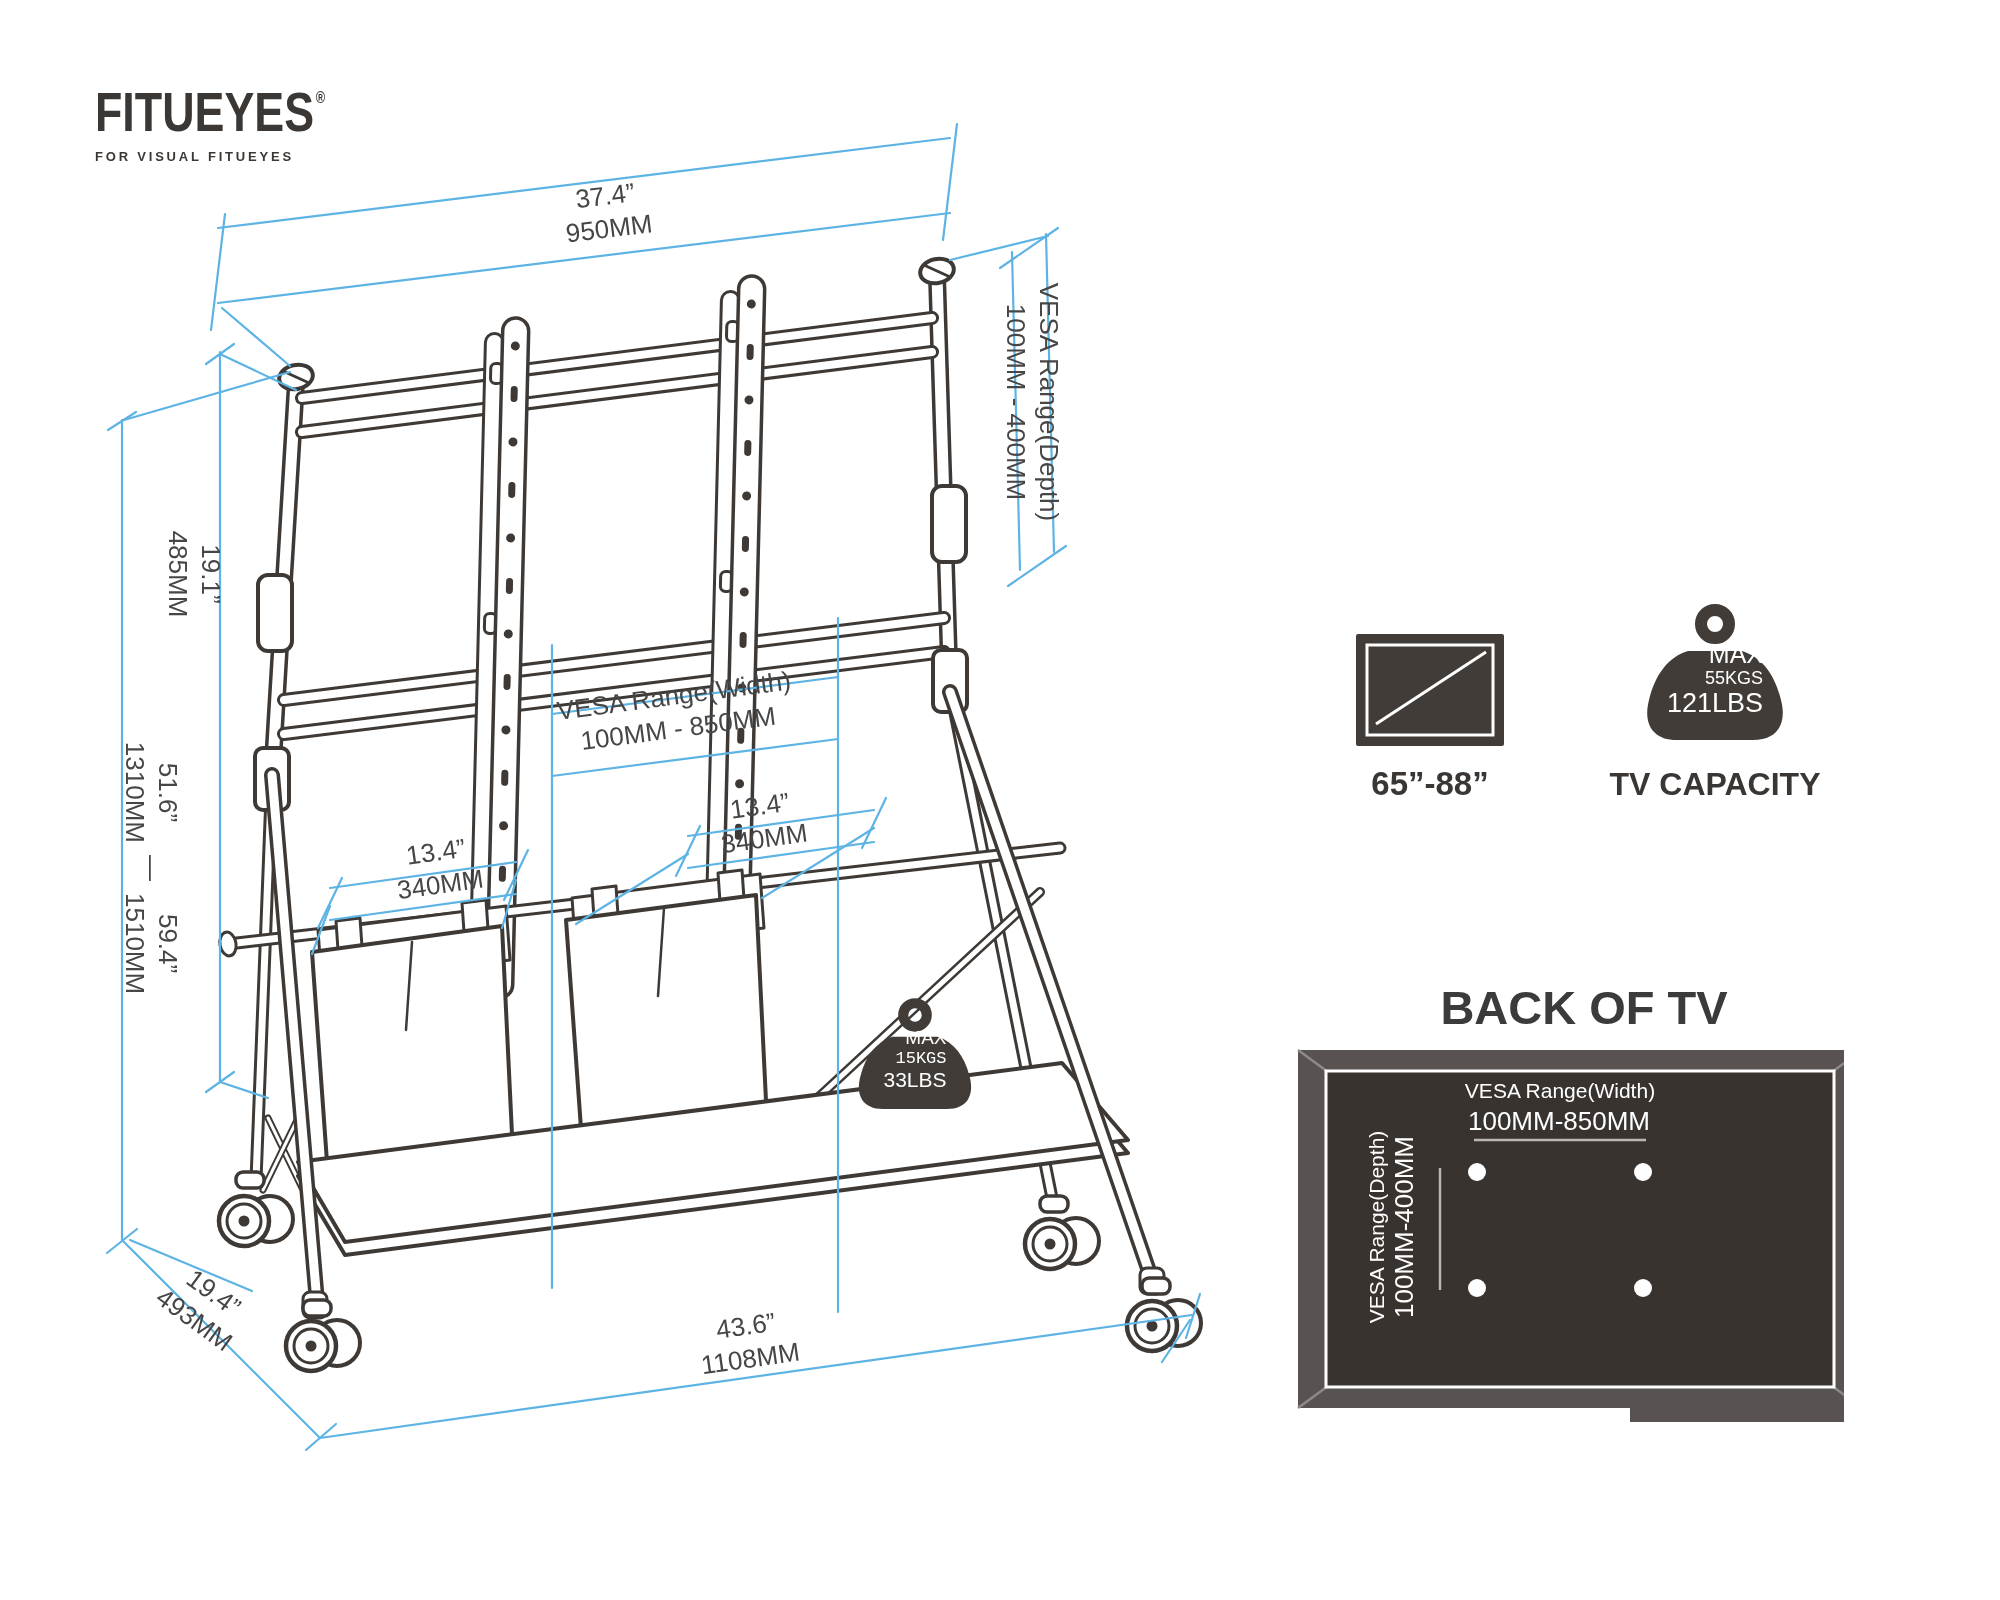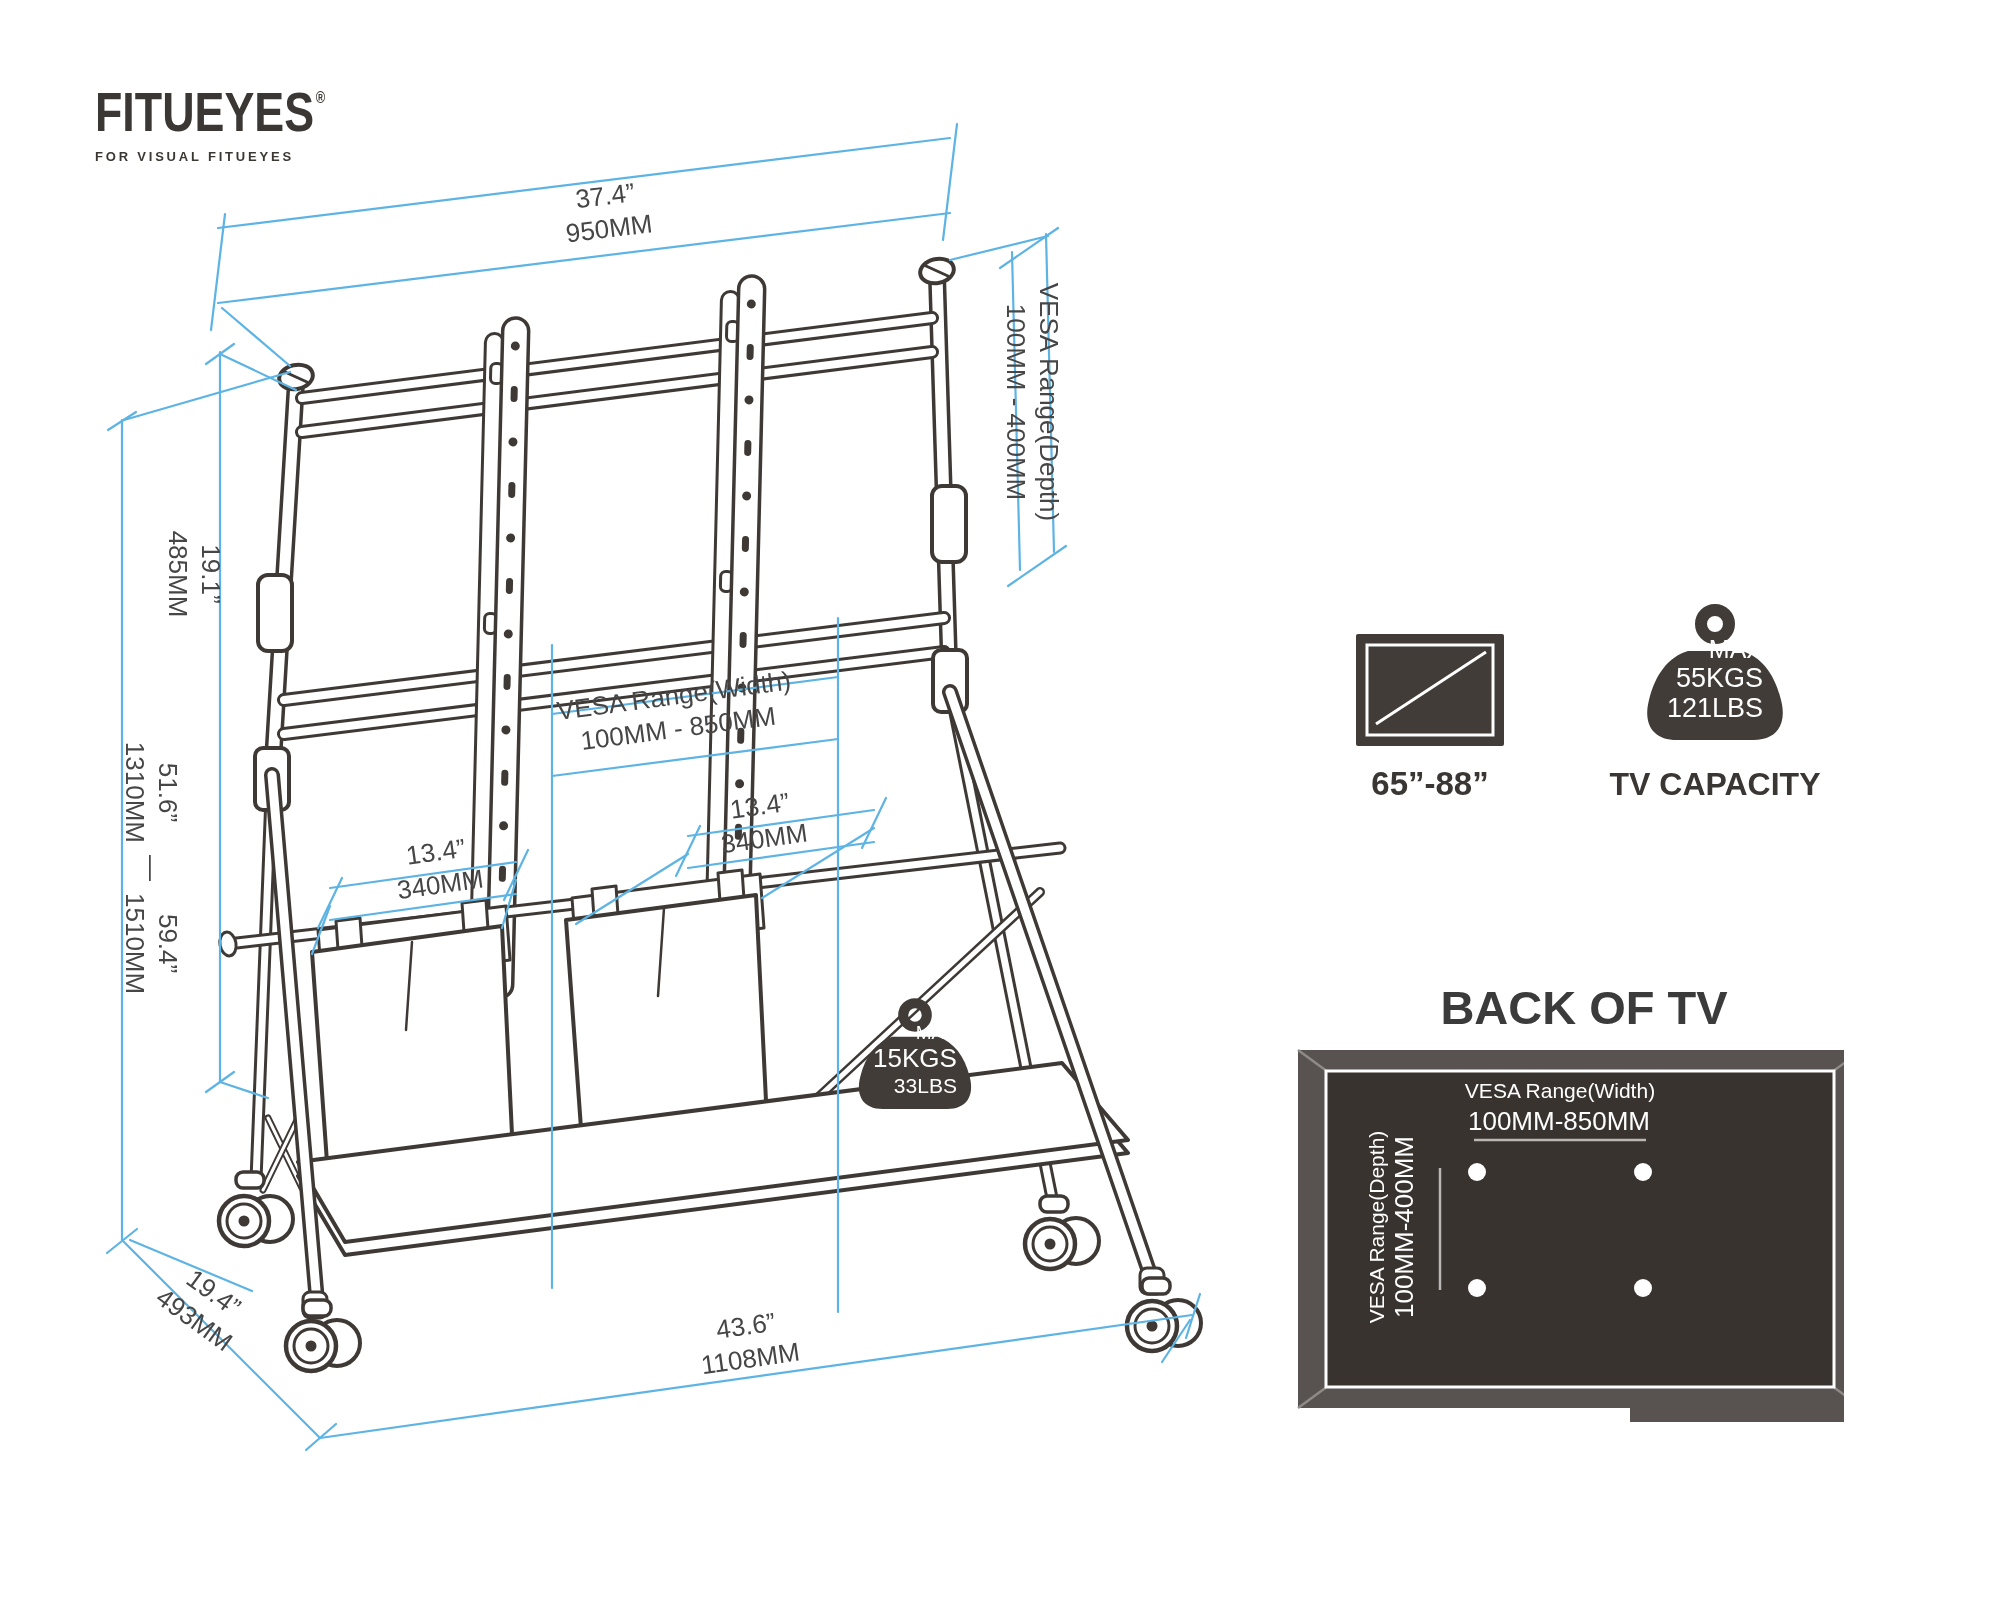--- a/index.html
+++ b/index.html
@@ -297,39 +297,39 @@
     <div>13.4”</div>
     <div>340MM</div>
   </div>
   <div class="lbl" style="left:762px;top:822px;transform:translate(-50%,-50%) rotate(-8deg);">
     <div>13.4”</div>
     <div>340MM</div>
   </div>
 
   <div class="badge-txt" style="left:915px;top:1060px;transform:translate(-50%,-50%);line-height:1.15;">
     <div style="font-size:19px;">MAX</div>
-    <div style="font-size:26px;">15KGS</div>
+    <div style="font-size:17px;font-family:Liberation Mono, monospace;">15KGS</div>
     <div style="font-size:21px;">33LBS</div>
   </div>
 
   <div class="lbl" style="left:204px;top:1306px;transform:translate(-50%,-50%) rotate(36deg);">
     <div>19.4”</div>
     <div>493MM</div>
   </div>
 
   <div class="lbl" style="left:748px;top:1342px;transform:translate(-50%,-50%) rotate(-8deg);">
     <div>43.6”</div>
     <div>1108MM</div>
   </div>
 
   <div class="boldlbl" style="left:1430px;top:784px;transform:translate(-50%,-50%);font-size:33px;">65”-88”</div>
 
   <div class="badge-txt" style="left:1715px;top:679px;transform:translate(-50%,-50%);line-height:1.12;">
     <div style="font-size:25px;">MAX</div>
-    <div style="font-size:27px;">55KGS</div>
+    <div style="font-size:18px;">55KGS</div>
     <div style="font-size:27px;">121LBS</div>
   </div>
   <div class="boldlbl" style="left:1715px;top:784px;transform:translate(-50%,-50%);font-size:32px;">TV CAPACITY</div>
 
   <div class="boldlbl" style="left:1584px;top:1007px;transform:translate(-50%,-50%);font-size:47px;font-weight:800;color:#3b3b3b;">BACK OF TV</div>
   <div class="panel-txt" style="left:1560px;top:1091px;transform:translate(-50%,-50%);font-size:21px;">VESA Range(Width)</div>
   <div class="panel-txt" style="left:1559px;top:1121px;transform:translate(-50%,-50%);font-size:26px;">100MM-850MM</div>
   <div class="panel-txt rotm90" style="left:1392px;top:1227px;">
     <div style="font-size:21px;">VESA Range(Depth)</div>
     <div style="font-size:26px;">100MM-400MM</div>

